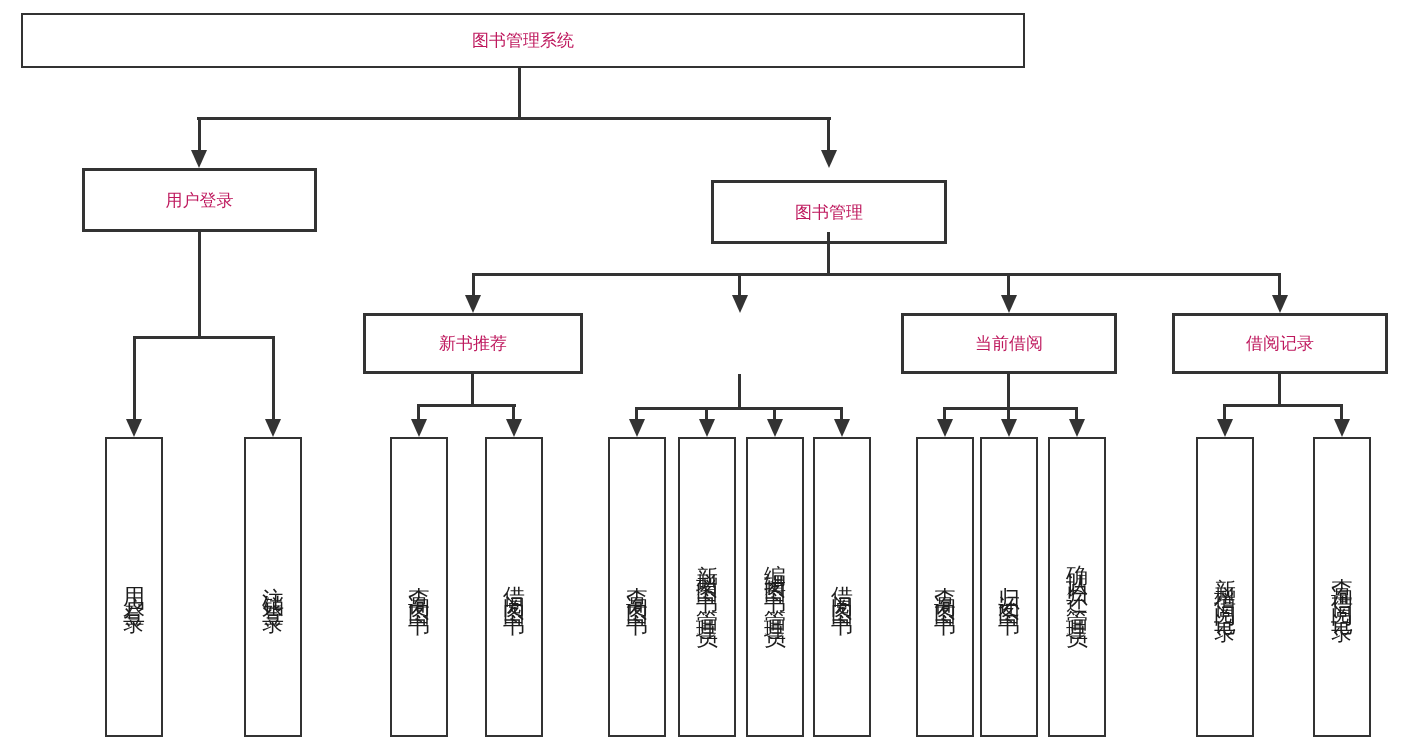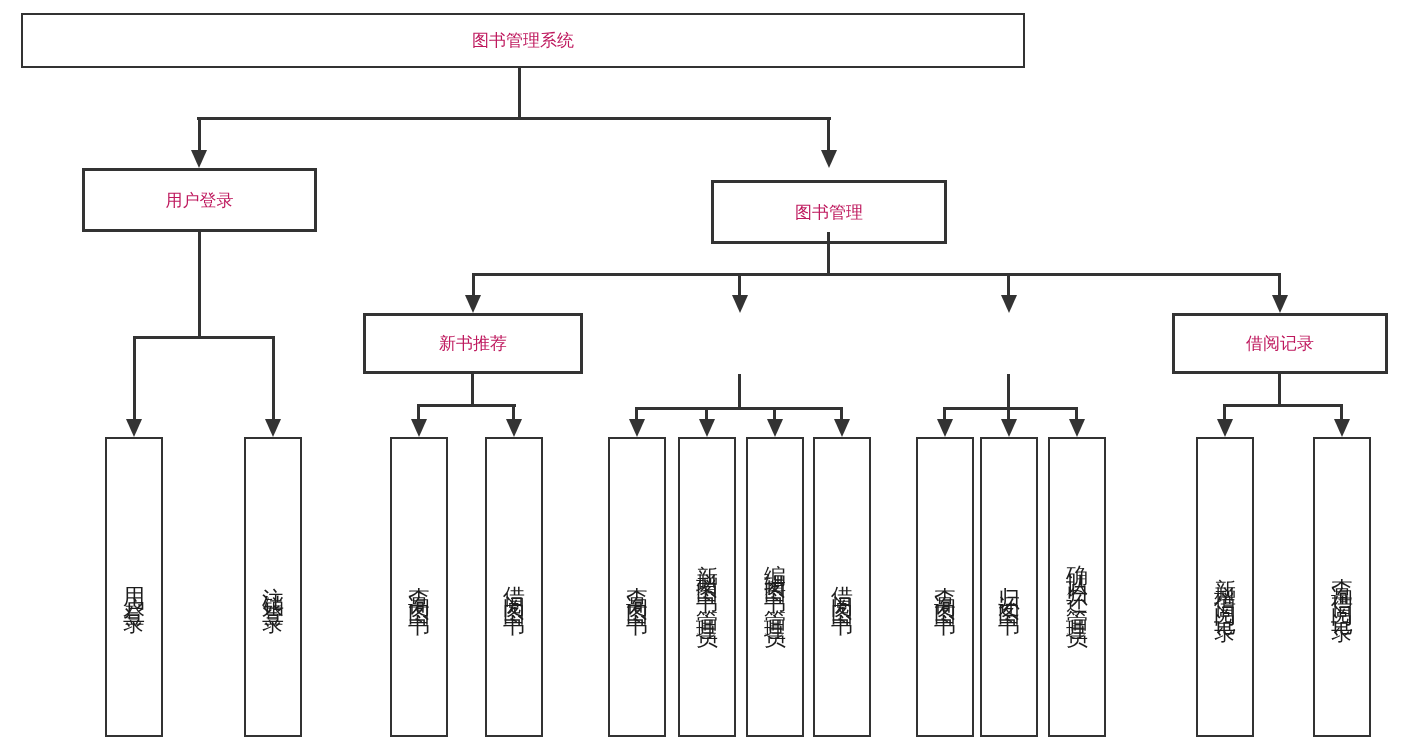--- a/index.html
+++ b/index.html
@@ -55,20 +55,23 @@
   <div class="arrow" style="left:465px;top:295px;"></div>
   <div class="vline" style="left:738px;top:273px;height:24px;"></div>
   <div class="arrow" style="left:732px;top:295px;"></div>
   <div class="vline" style="left:1007px;top:273px;height:24px;"></div>
   <div class="arrow" style="left:1001px;top:295px;"></div>
   <div class="vline" style="left:1278px;top:273px;height:24px;"></div>
   <div class="arrow" style="left:1272px;top:295px;"></div>
 
   <div class="box" style="left:363px;top:313px;width:214px;height:55px;">
     <span>新书推荐</span>
+  </div>
+  <div class="box" style="left:901px;top:313px;width:210px;height:55px;">
+    <span>当前借阅</span>
   </div>
   <div class="box" style="left:1172px;top:313px;width:210px;height:55px;">
     <span>借阅记录</span>
   </div>
 
   <div class="vline" style="left:471px;top:374px;height:33px;"></div>
   <div class="hline" style="left:417px;top:404px;width:99px;"></div>
   <div class="vline" style="left:417px;top:404px;height:17px;"></div>
   <div class="arrow" style="left:411px;top:419px;"></div>
   <div class="vline" style="left:512px;top:404px;height:17px;"></div>

